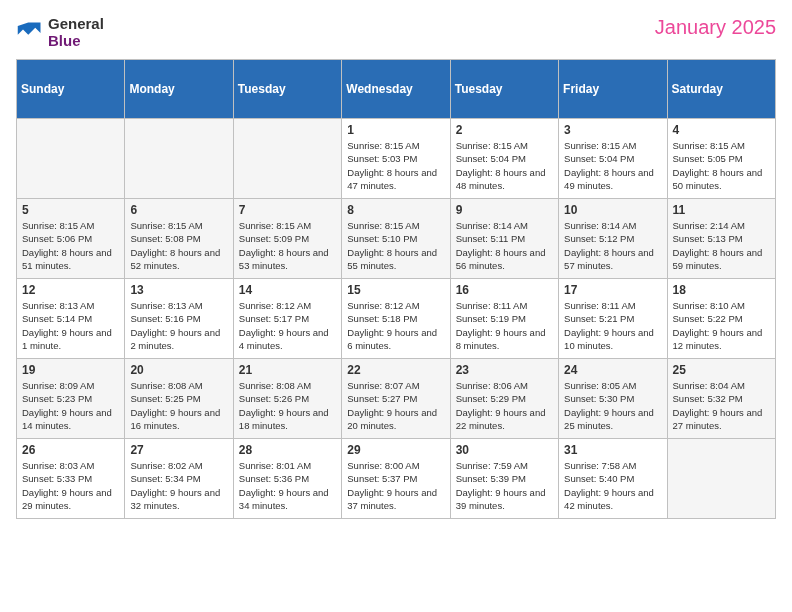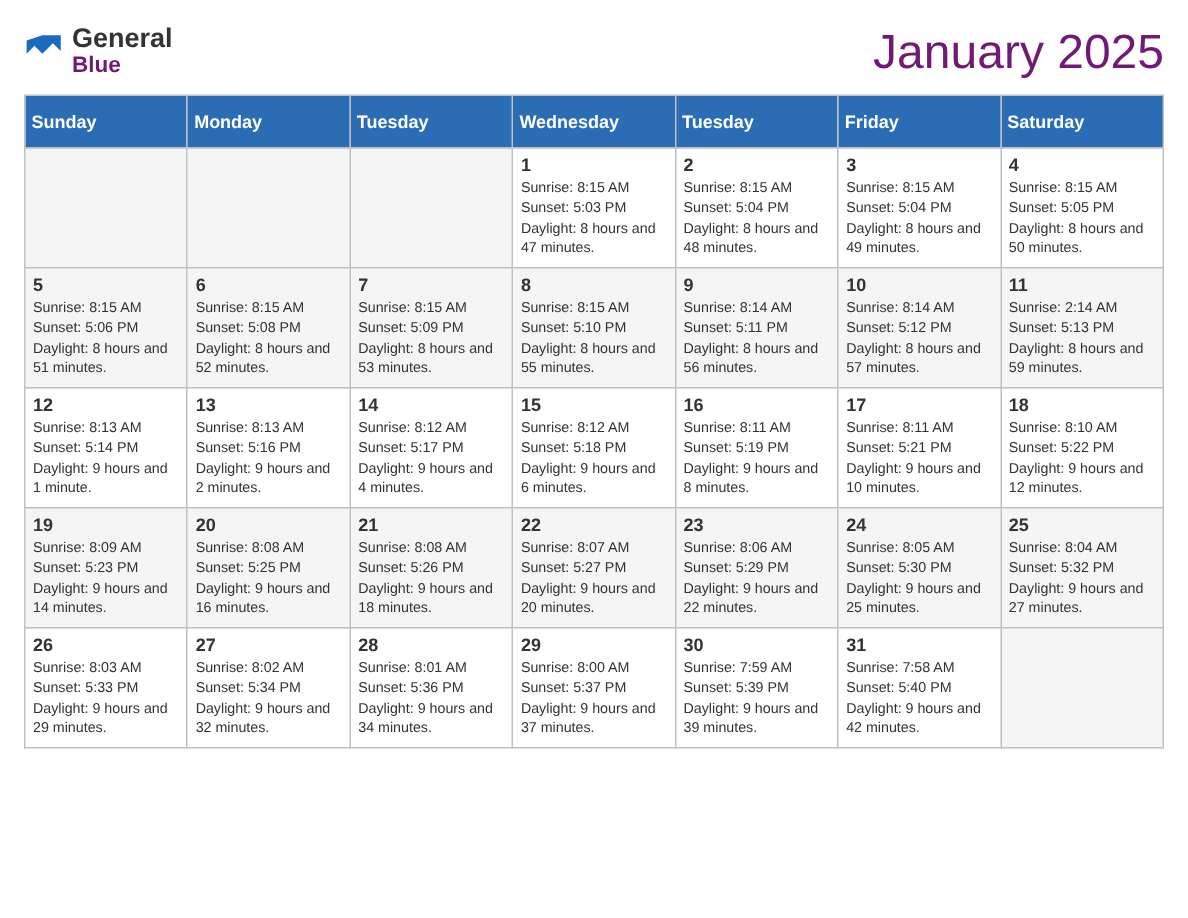--- a/index.html
+++ b/index.html
@@ -20,56 +20,56 @@
       display: flex;
       align-items: center;
       gap: 4px;
     }
     .logo-text {
       display: flex;
       flex-direction: column;
       line-height: 1.1;
     }
     .logo-general {
-      font-size: 18px;
+      font-size: 15px;
       font-weight: bold;
       color: #333;
     }
     .logo-blue {
       font-size: 15px;
       font-weight: bold;
       color: #701a75;
     }
     .logo-icon {
       width: 28px;
       height: 28px;
     }
     .title-area {
       text-align: right;
     }
     .calendar-title {
-      font-size: 32px;
+      font-size: 20px;
       font-weight: normal;
-      color: #701a75;
+      color: #ec4899;
     }
     .calendar-subtitle {
       font-size: 15px;
       color: #444;
     }
     table {
       width: 100%;
       border-collapse: collapse;
       table-layout: fixed;
     }
     thead tr th {
       background-color: #2a6db5;
       color: #fff;
       font-size: 12px;
       font-weight: bold;
-      padding: 10px 4px;
+      padding: 22px 4px;
       text-align: left;
       border: 1px solid #c0c0c0;
     }
     tbody tr td {
       vertical-align: top;
       border: 1px solid #c0c0c0;
       padding: 4px 5px;
       font-size: 10px;
       color: #333;
       height: 80px;

